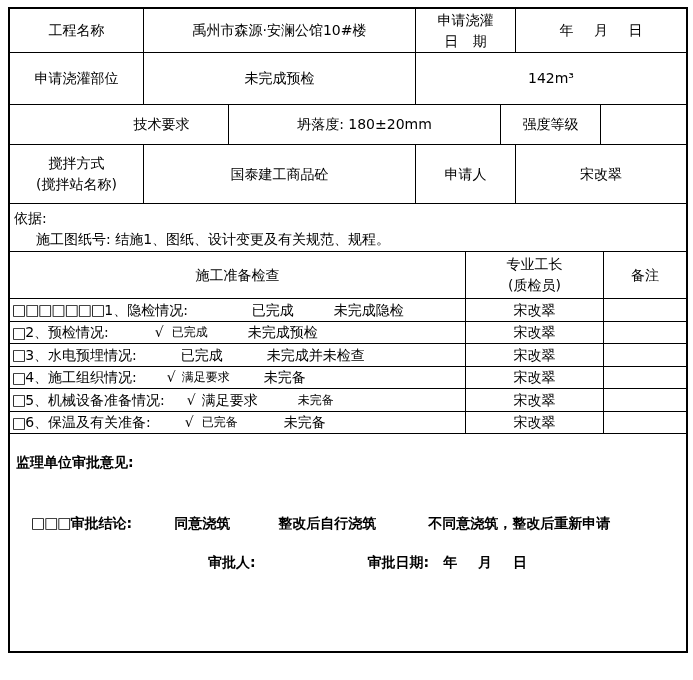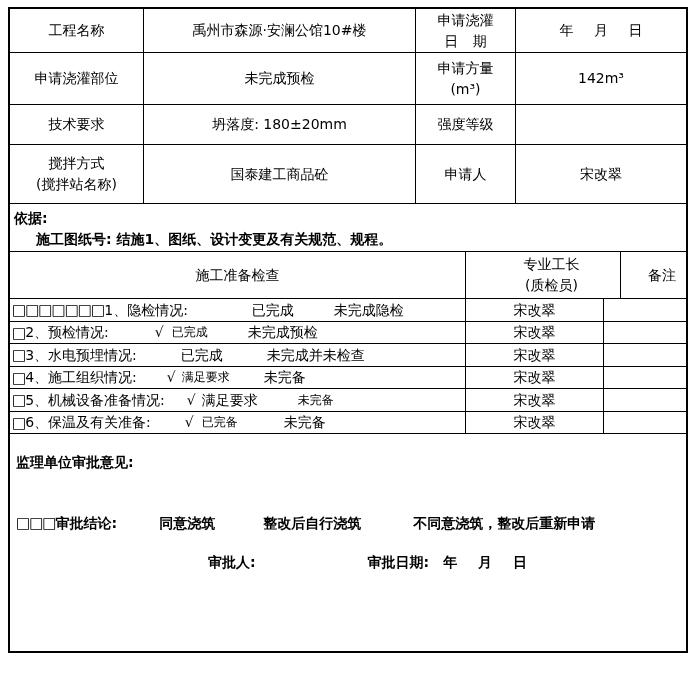--- a/index.html
+++ b/index.html
@@ -6,52 +6,52 @@
   html, body {
     width: 693px; height: 680px; background: #fff;
     font-family: "DejaVu Sans", "Liberation Sans", sans-serif;
     color: #000; font-size: 14px;
   }
   .sheet {
     position: absolute; left: 8px; top: 7px;
     width: 680px; height: 646px;
     border: 2px solid #000; background: #fff;
   }
-  .row { display: flex; border-bottom: 1px solid #000; }
+  .row { display: flex; border-bottom: 1px solid #000; justify-content: center; }
   .row.last { border-bottom: none; }
   .cell {
     border-right: 1px solid #000;
     display: flex; flex-direction: column;
     align-items: center; justify-content: center;
     text-align: center; line-height: 1.5; overflow: hidden;
   }
   .cell.end { border-right: none; }
   .cell.left { align-items: flex-start; text-align: left; }
   
   .c1 { width: 134px; } .c2 { width: 272px; } .c3 { width: 100px; } .c4 { flex: 1; }
   
   .h1 { height: 44px; } .h2 { height: 52px; } .h3 { height: 40px; }
   .h4 { height: 59px; } .h5 { height: 46px; } .hb { height: 48px; }
-  .hh { height: 47px; gap: 17px; } .hc1 { height: 23px; } .hc2 { height: 22px; }
+  .hh { height: 47px; } .hc1 { height: 23px; } .hc2 { height: 22px; }
   .hbox { height: 171px; }
   
   .ca { width: 456px; } .cb { width: 138px; } .cc { flex: 1; }
   .checkline {
     flex-direction: row; justify-content: flex-start;
     padding-left: 2px; white-space: nowrap; line-height: 1.2;
   }
   .boxes { font-size: 15px; letter-spacing: -1px; }
   .sm { font-size: 12px; }
   .date-spaced { word-spacing: 16px; }
   .spaced2 { word-spacing: 10px; }
-  .basis-cell { padding: 3px 15px 0 4px; line-height: 1.5; font-weight: bold; }
+  .basis-cell { padding: 3px 15px 0 4px; line-height: 1.5; }
   .basis-line2 { padding-left: 22px; }
   .approval { position: relative; padding: 0; font-weight: bold; }
   .approval-title { position: absolute; left: 6px; top: 20px; }
-  .conclusion-line { position: absolute; left: 6px; top: 80px; white-space: nowrap; }
+  .conclusion-line { position: absolute; left: 21px; top: 80px; white-space: nowrap; }
   .conclusion-line .opt-a { margin-left: 42px; }
   .conclusion-line .opt-b { margin-left: 48px; }
   .conclusion-line .opt-c { margin-left: 52px; }
   .approver-line { position: absolute; left: 198px; top: 120px; white-space: nowrap; }
   .approver-line .date-part { margin-left: 112px; }
   .signer { font-size: 14px; }
 </style>
 </head>
 <body>
 
@@ -63,24 +63,20 @@
     <div class="cell c3">
       <span>申请浇灌</span>
       <span class="spaced2">日 期</span>
     </div>
     <div class="cell c4 end date-spaced">年 月 日</div>
   </div>
 
   <div class="row h2">
     <div class="cell c1">申请浇灌部位</div>
     <div class="cell c2">未完成预检</div>
-    <div class="cell c3">
-      <span>申请方量</span>
-      <span>(m³)</span>
-    </div>
     <div class="cell c4 end">142m³</div>
   </div>
 
   <div class="row h3">
     <div class="cell c1">技术要求</div>
     <div class="cell c2">坍落度: 180±20mm</div>
     <div class="cell c3">强度等级</div>
   </div>
 
   <div class="row h4">

